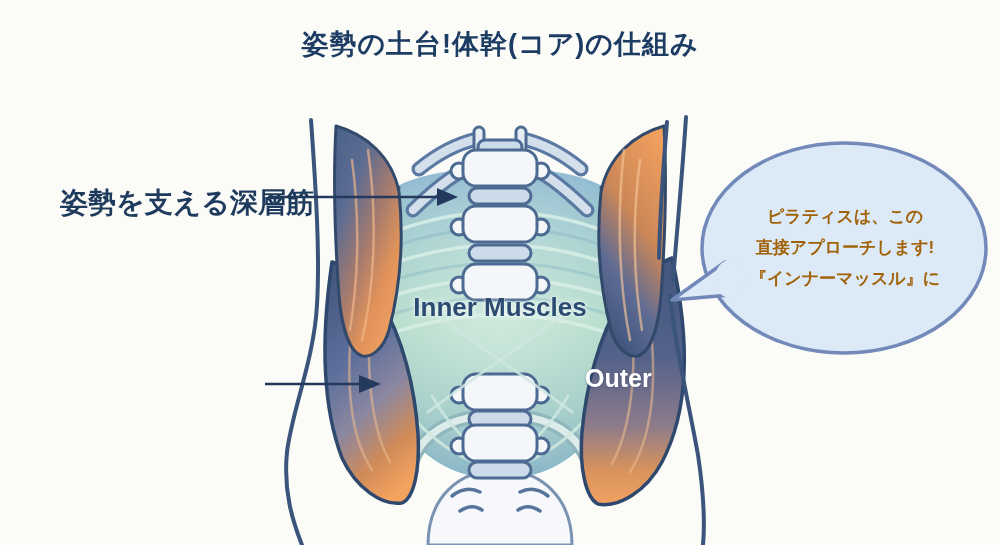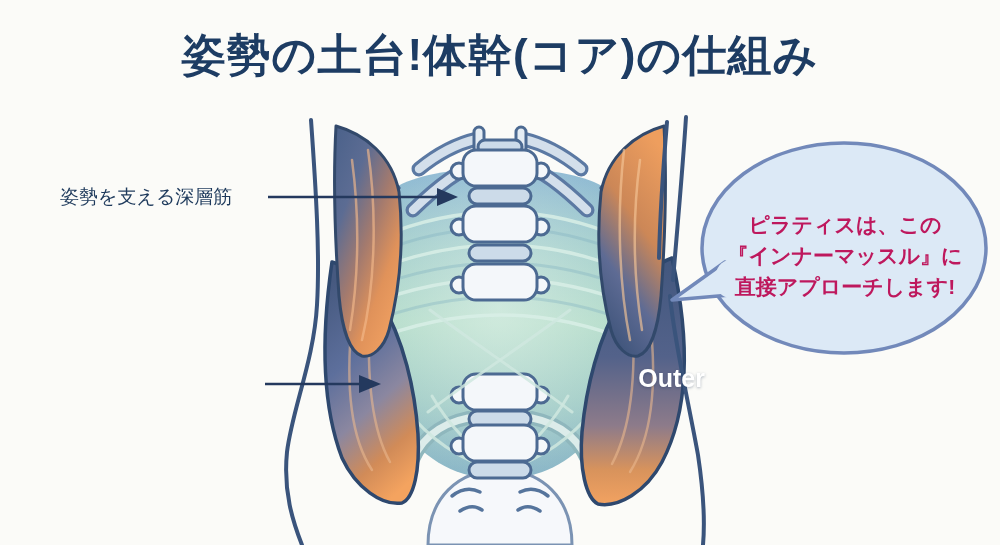--- a/index.html
+++ b/index.html
@@ -1,31 +1,31 @@
 <!DOCTYPE html>
 <html><head>
 <meta charset="utf-8">
 <style>
   html,body{margin:0;padding:0;}
   body{font-family:"Liberation Sans","DejaVu Sans",sans-serif;}
   .stage{position:relative;width:1000px;height:545px;background:#fbfbf8;overflow:hidden;}
   .stage svg{position:absolute;left:0;top:0;}
   .title{position:absolute;left:0;top:26px;width:1000px;text-align:center;
-         font-size:44px;font-weight:800;color:#1d3c63;letter-spacing:1px;margin:0;}
-  .callout{position:absolute;font-size:19px;font-weight:400;color:#1e3a5c;white-space:nowrap;}
+         font-size:27px;font-weight:800;color:#1d3c63;letter-spacing:1px;margin:0;}
+  .callout{position:absolute;font-size:28px;font-weight:700;color:#1e3a5c;white-space:nowrap;}
   .callout-deep{left:60px;top:184px;}
   .callout-surface{left:42px;top:370px;}
   .inner-label{position:absolute;left:380px;top:292px;width:240px;text-align:center;
          font-size:26px;font-weight:800;color:#2b4b72;
          text-shadow:0 0 6px rgba(255,255,255,.85),0 0 2px rgba(255,255,255,.9);}
-  .outer-label{position:absolute;left:585px;top:364px;width:120px;text-align:right;
+  .outer-label{position:absolute;left:585px;top:364px;width:120px;text-align:left;
          font-size:25px;font-weight:800;color:#ffffff;line-height:29px;
          text-shadow:0 1px 3px rgba(30,50,80,.35);}
-  .bubble-text{position:absolute;left:714px;top:209px;width:262px;text-align:center;
-         font-size:21px;font-weight:800;color:#be185d;line-height:31px;white-space:nowrap;}
+  .bubble-text{position:absolute;left:714px;top:201px;width:262px;text-align:center;
+         font-size:17px;font-weight:800;color:#a16207;line-height:31px;white-space:nowrap;}
   .bubble-text div{white-space:nowrap;}
 </style>
 </head>
 <body>
 
 <div class="stage">
 
   <svg width="1000" height="545" viewBox="0 0 1000 545">
     <defs>
       <linearGradient id="gBarrel" x1="0" y1="0" x2="0" y2="1">
@@ -220,24 +220,25 @@
       <path d="M725,262 L672,300 L730,295 Z" fill="#dce9f6" stroke="#7289ba" stroke-width="3.5" stroke-linejoin="round"></path>
       <ellipse cx="730" cy="279" rx="15" ry="19" fill="#dce9f6"></ellipse>
     </g>
   </svg>
 
   <h1 class="title">姿勢の土台!体幹(コア)の仕組み</h1>
 
   <div class="callout callout-deep">姿勢を支える深層筋</div>
 
 
+  <div class="inner-label">Inner Muscles</div>
 
   <div class="outer-label">
     <div>Outer</div>
   </div>
 
   <div class="bubble-text">
     <div>ピラティスは、この</div>
+    <div>直接アプローチします!</div>
     <div>『インナーマッスル』に</div>
-    <div>直接アプローチします!</div>
   </div>
 
 </div>
 
 </body></html>

